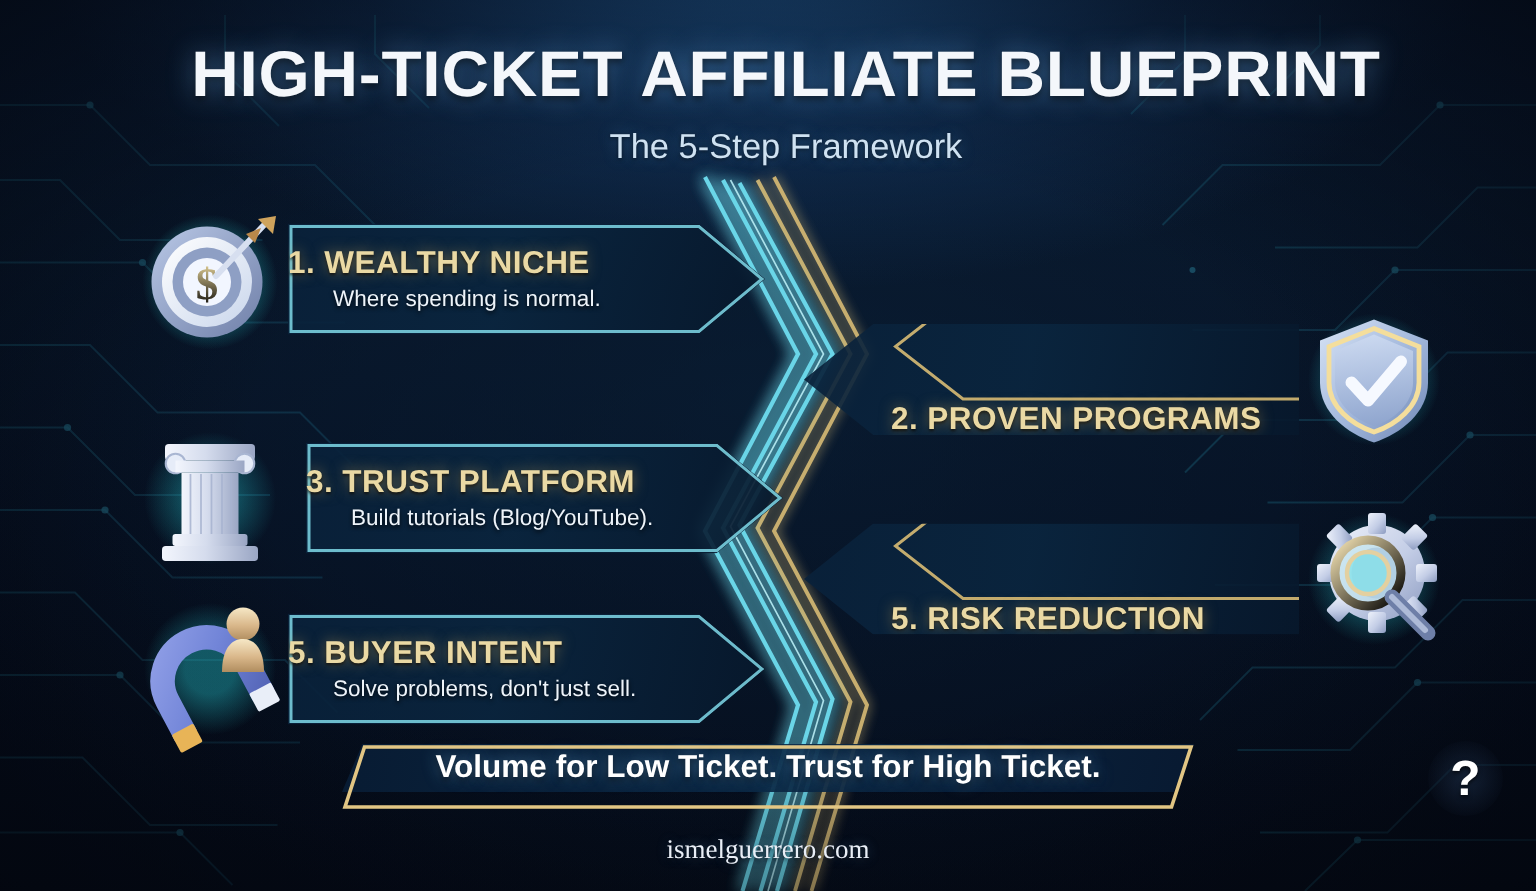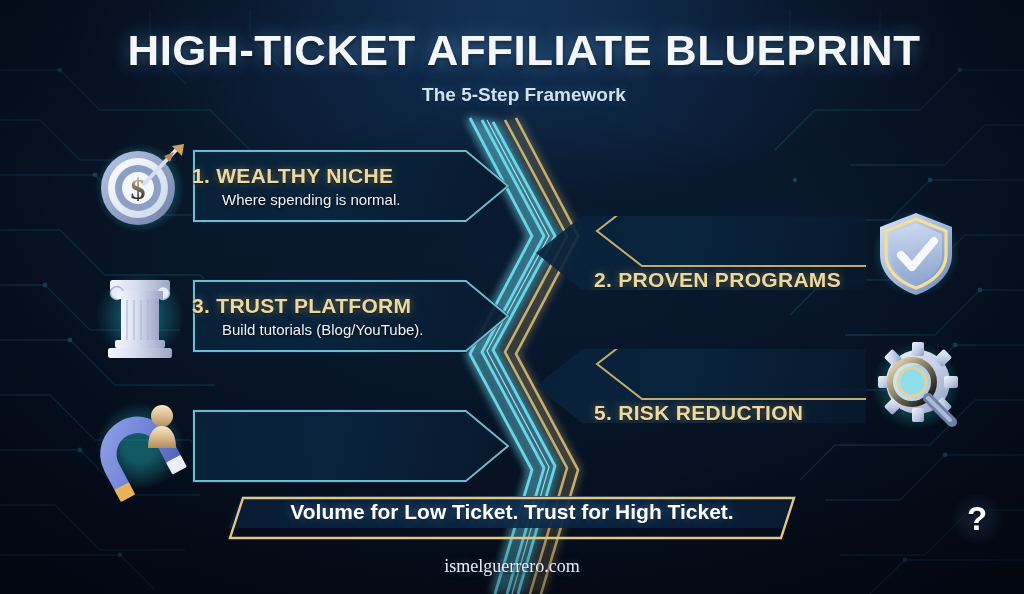--- a/index.html
+++ b/index.html
@@ -38,21 +38,21 @@
   .title {
     font-size:43px; font-weight:bold; letter-spacing:.5px;
     color:#f4f7fb;
     font-family:"Liberation Sans", sans-serif;
     text-shadow:0 0 18px rgba(120,190,255,.45), 0 2px 5px rgba(0,0,0,.75);
     transform:scaleX(1.02);
     white-space:nowrap;
   }
   .subtitle {
     margin-top:9px;
-    font-size:19px; font-weight:bold; color:#cfe2f2;
+    font-size:23px; font-weight:normal; color:#cfe2f2;
     text-shadow:0 0 10px rgba(90,170,230,.4), 0 1px 3px rgba(0,0,0,.7);
   }
 
   
   .spine { position:absolute; left:0; top:0; width:1024px; height:594px; pointer-events:none; }
 
   
   .step { position:absolute; display:flex; align-items:center; }
   .step .card {
     position:relative;
@@ -305,21 +305,21 @@
         </defs>
         <circle cx="48" cy="48" r="44" fill="url(#shGlow)"></circle>
         <path d="M48 8 L84 22 V50 C84 70 66 84 48 90 C30 84 12 70 12 50 V22 Z" fill="url(#shFill)"></path>
         <path d="M48 14 L78 26 V50 C78 66 63 78 48 83 C33 78 18 66 18 50 V26 Z" fill="none" stroke="#f4de9c" stroke-width="3.2"></path>
         <path d="M48 18 L74 29 V50 C74 64 61 75 48 79 C35 75 22 64 22 50 V29 Z" fill="url(#shInner)" opacity=".8"></path>
         <path d="M33 50 L44 62 L66 36" fill="none" stroke="#f6f9ff" stroke-width="8" stroke-linecap="round" stroke-linejoin="round"></path>
       </svg>
     </div>
   </div>
 
-  <div class="step left" style="top:268px;">
+  <div class="step left" style="top:284px;gap:12px;">
     <div class="icon">
       <svg width="96" height="96" viewBox="0 0 96 96">
         <defs>
           <linearGradient id="colG" x1="0" y1="0" x2="1" y2="0">
             <stop offset="0%" stop-color="#f3f6fd"></stop>
             <stop offset="45%" stop-color="#d5dced"></stop>
             <stop offset="100%" stop-color="#9aa6c4"></stop>
           </linearGradient>
           <radialGradient id="colGlow" cx="50%" cy="50%" r="50%">
             <stop offset="40%" stop-color="#28d0d8" stop-opacity=".32"></stop>
@@ -435,20 +435,24 @@
         <g transform="translate(56 2)">
           <circle cx="14" cy="16" r="11" fill="url(#perG)"></circle>
           <path d="M0 48 C0 33 6 26 14 26 C22 26 28 33 28 48 Z" fill="url(#perG)"></path>
         </g>
       </svg>
     </div>
     <div class="card">
       <svg class="card-border" width="318" height="74" viewBox="0 0 318 74" preserveAspectRatio="none">
         <polygon points="2,2 274,2 316,37 274,72 2,72" fill="none" stroke="#7fd8e8" stroke-width="2" opacity=".85"></polygon>
       </svg>
+      <div class="card-txt">
+        <div class="step-title">5. BUYER INTENT</div>
+        <div class="step-desc">Solve problems, don't just sell.</div>
+      </div>
     </div>
   </div>
 
   <div class="banner">
     <div class="banner-bg"></div>
     <svg style="position:absolute;inset:0;z-index:2;" width="568" height="44" viewBox="0 0 568 44" preserveAspectRatio="none">
       <polygon points="15,2 566,2 553,42 2,42" fill="none" stroke="#e2c684" stroke-width="2.4"></polygon>
     </svg>
     <div class="banner-text">Volume for Low Ticket. Trust for High Ticket.</div>
   </div>

